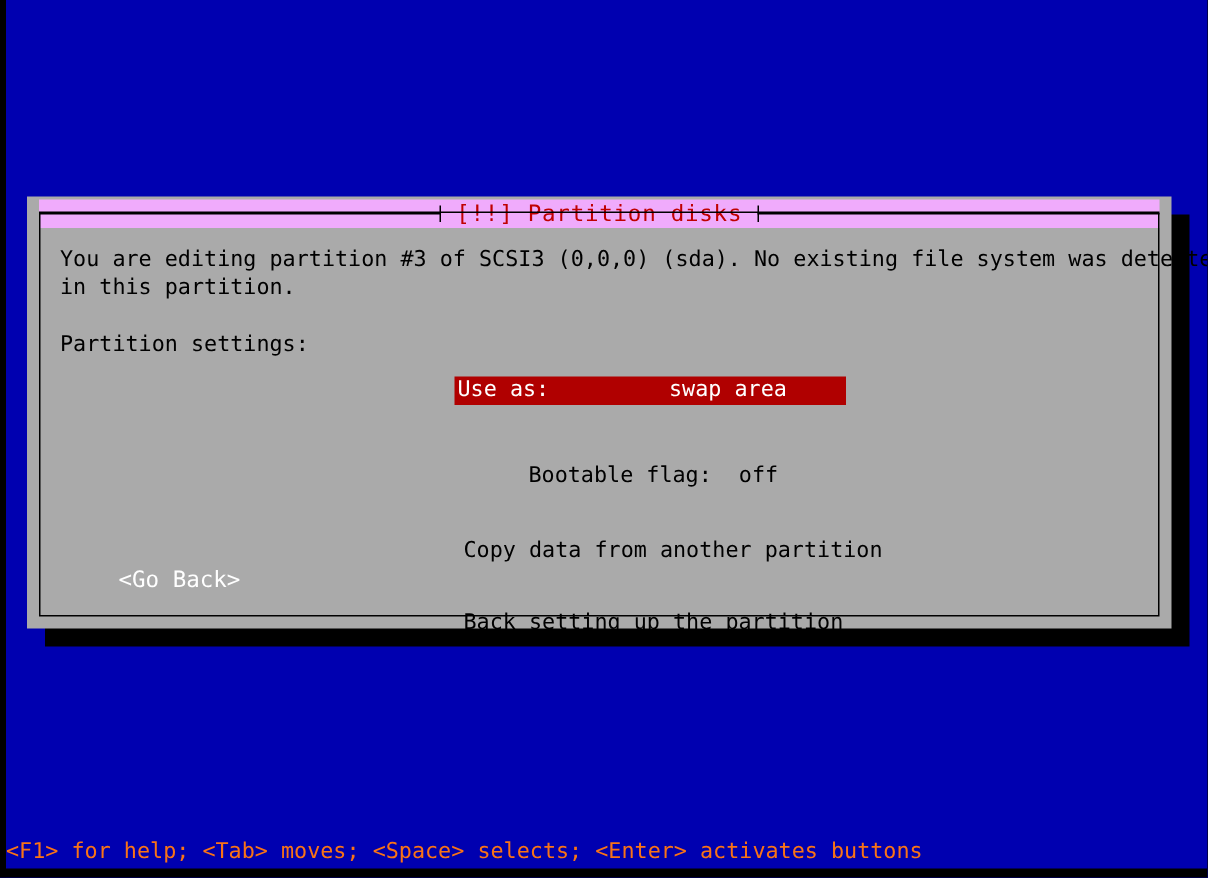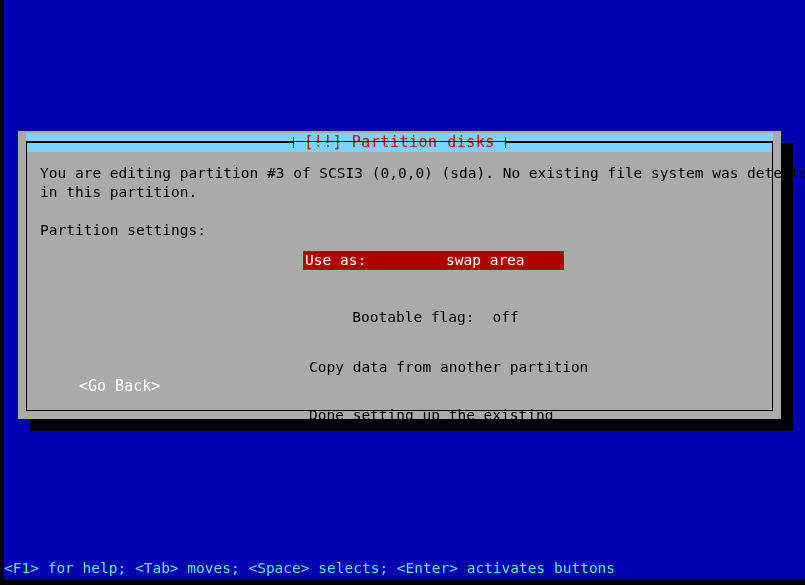--- a/index.html
+++ b/index.html
@@ -61,21 +61,21 @@
   
   #titlebar {
     position: absolute;
     left: 8px;
     right: 8px;
     top: 2px;
     height: 19px;
     display: flex;
     align-items: center;
     justify-content: center;
-    background: #7dd3fc;
+    background: #f0abfc;
   }
   .title-rule {
     flex: 1;
     height: 1px;
     background: #000000;
     position: relative;
   }
   .title-rule::after {
     content: "";
     position: absolute;
@@ -163,21 +163,21 @@
     white-space: pre;
   }
 
   
   #status-bar {
     position: absolute;
     left: 4px;
     bottom: 6px;
     height: 22px;
     line-height: 22px;
-    color: #5eead4;
+    color: #f97316;
     font-size: 14.5px;
     white-space: pre;
     background: transparent;
   }
 </style>
 </head>
 <body>
 
 <div id="screen">
 
@@ -205,21 +205,21 @@
           <span id="use-as-label">Use as:</span>
           <span id="use-as-value">swap area</span>
         </div>
 
         <div id="bootable-row">
           <span>Bootable flag:</span><span id="bootable-value">off</span>
         </div>
 
         <div id="action-list">
           <span class="action-item">Copy data from another partition</span>
-          <span class="action-item">Done setting up the existing</span>
+          <span class="action-item">Back setting up the partition</span>
         </div>
 
       </div>
 
       <div id="go-back-button">&lt;Go Back&gt;</div>
 
     </div>
   </div>
 
   <div id="status-bar">&lt;F1&gt; for help; &lt;Tab&gt; moves; &lt;Space&gt; selects; &lt;Enter&gt; activates buttons</div>

